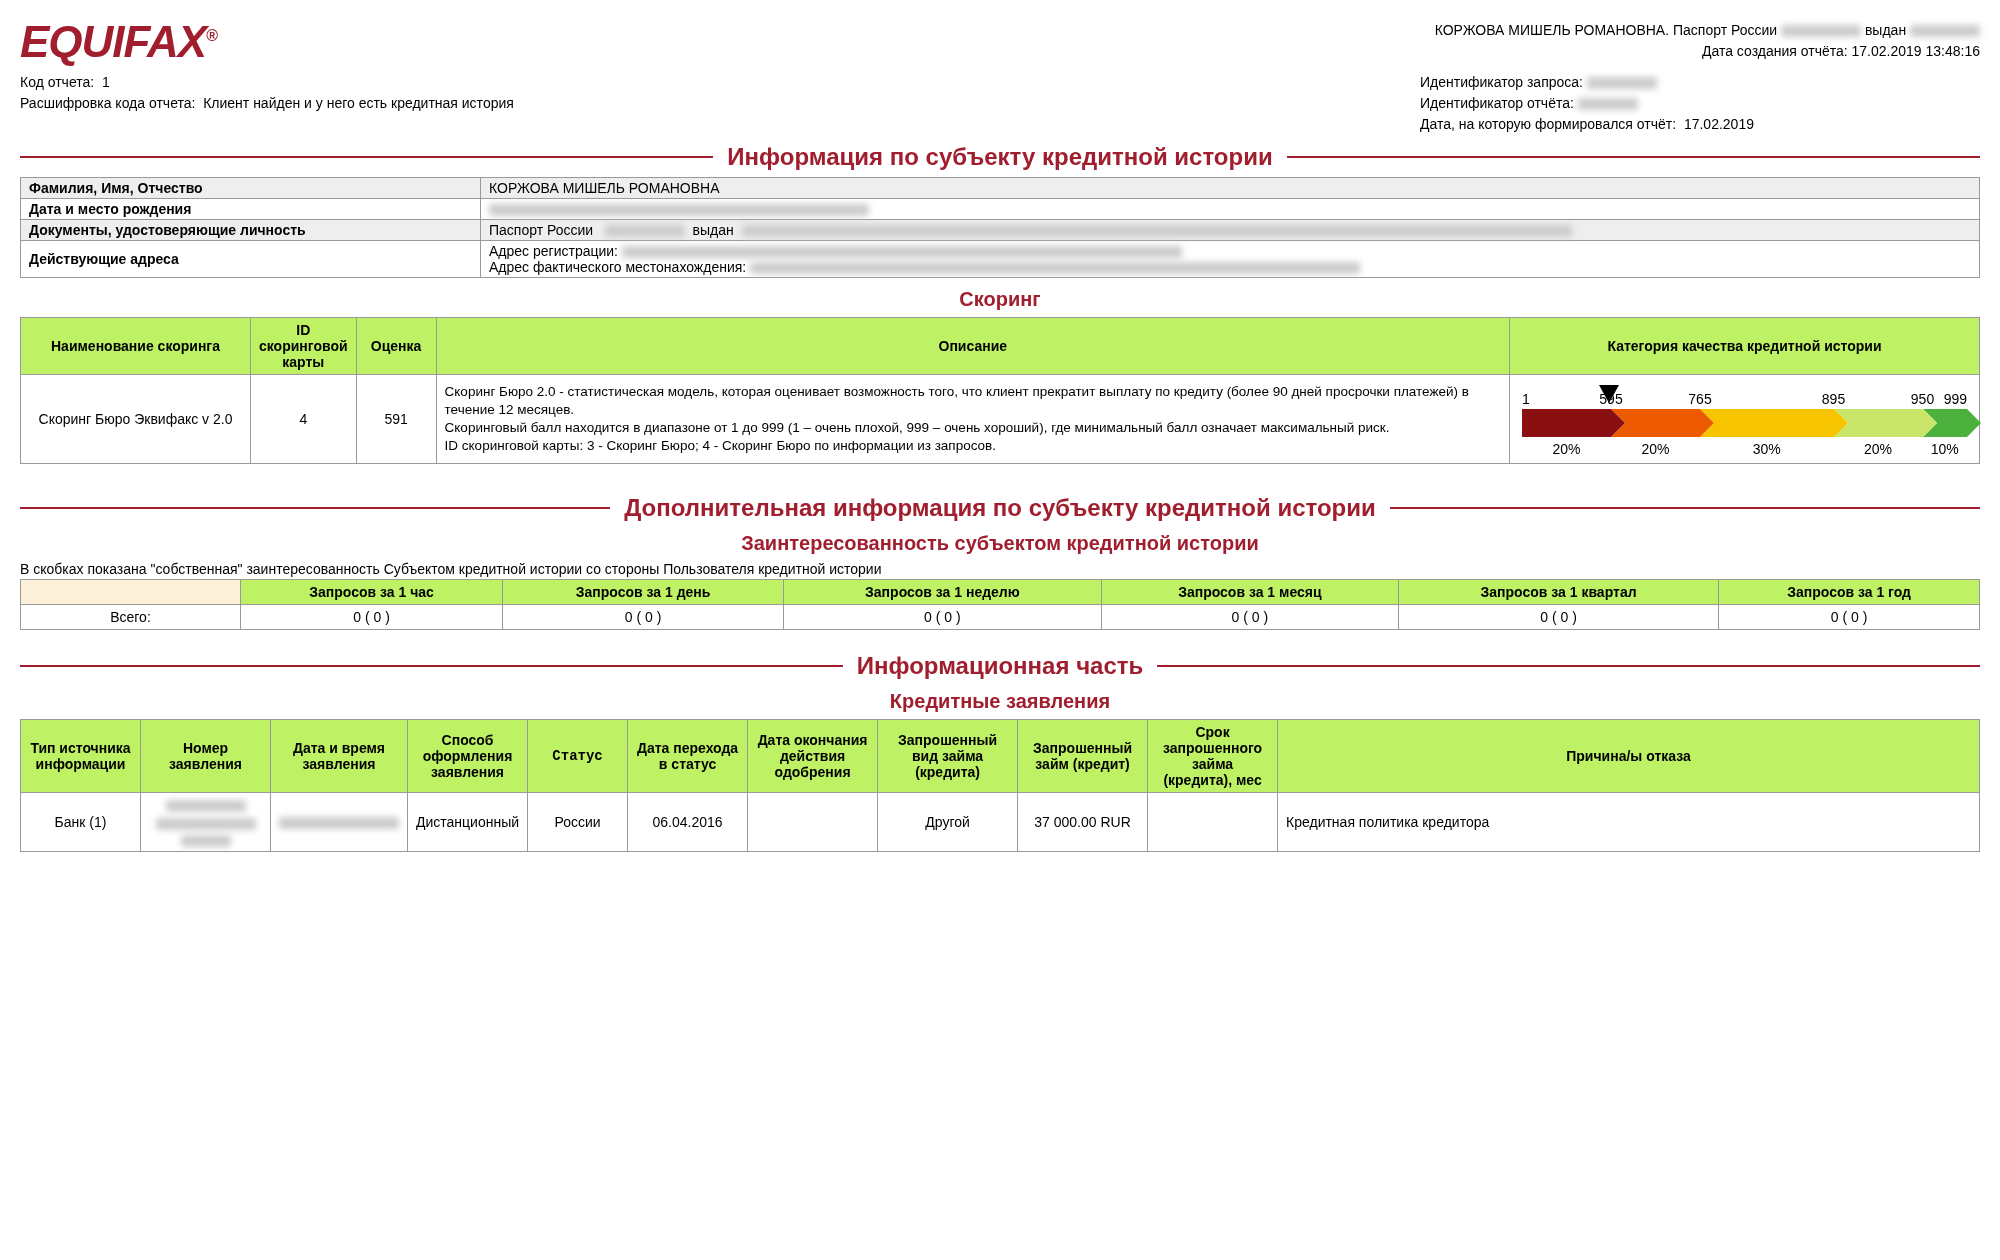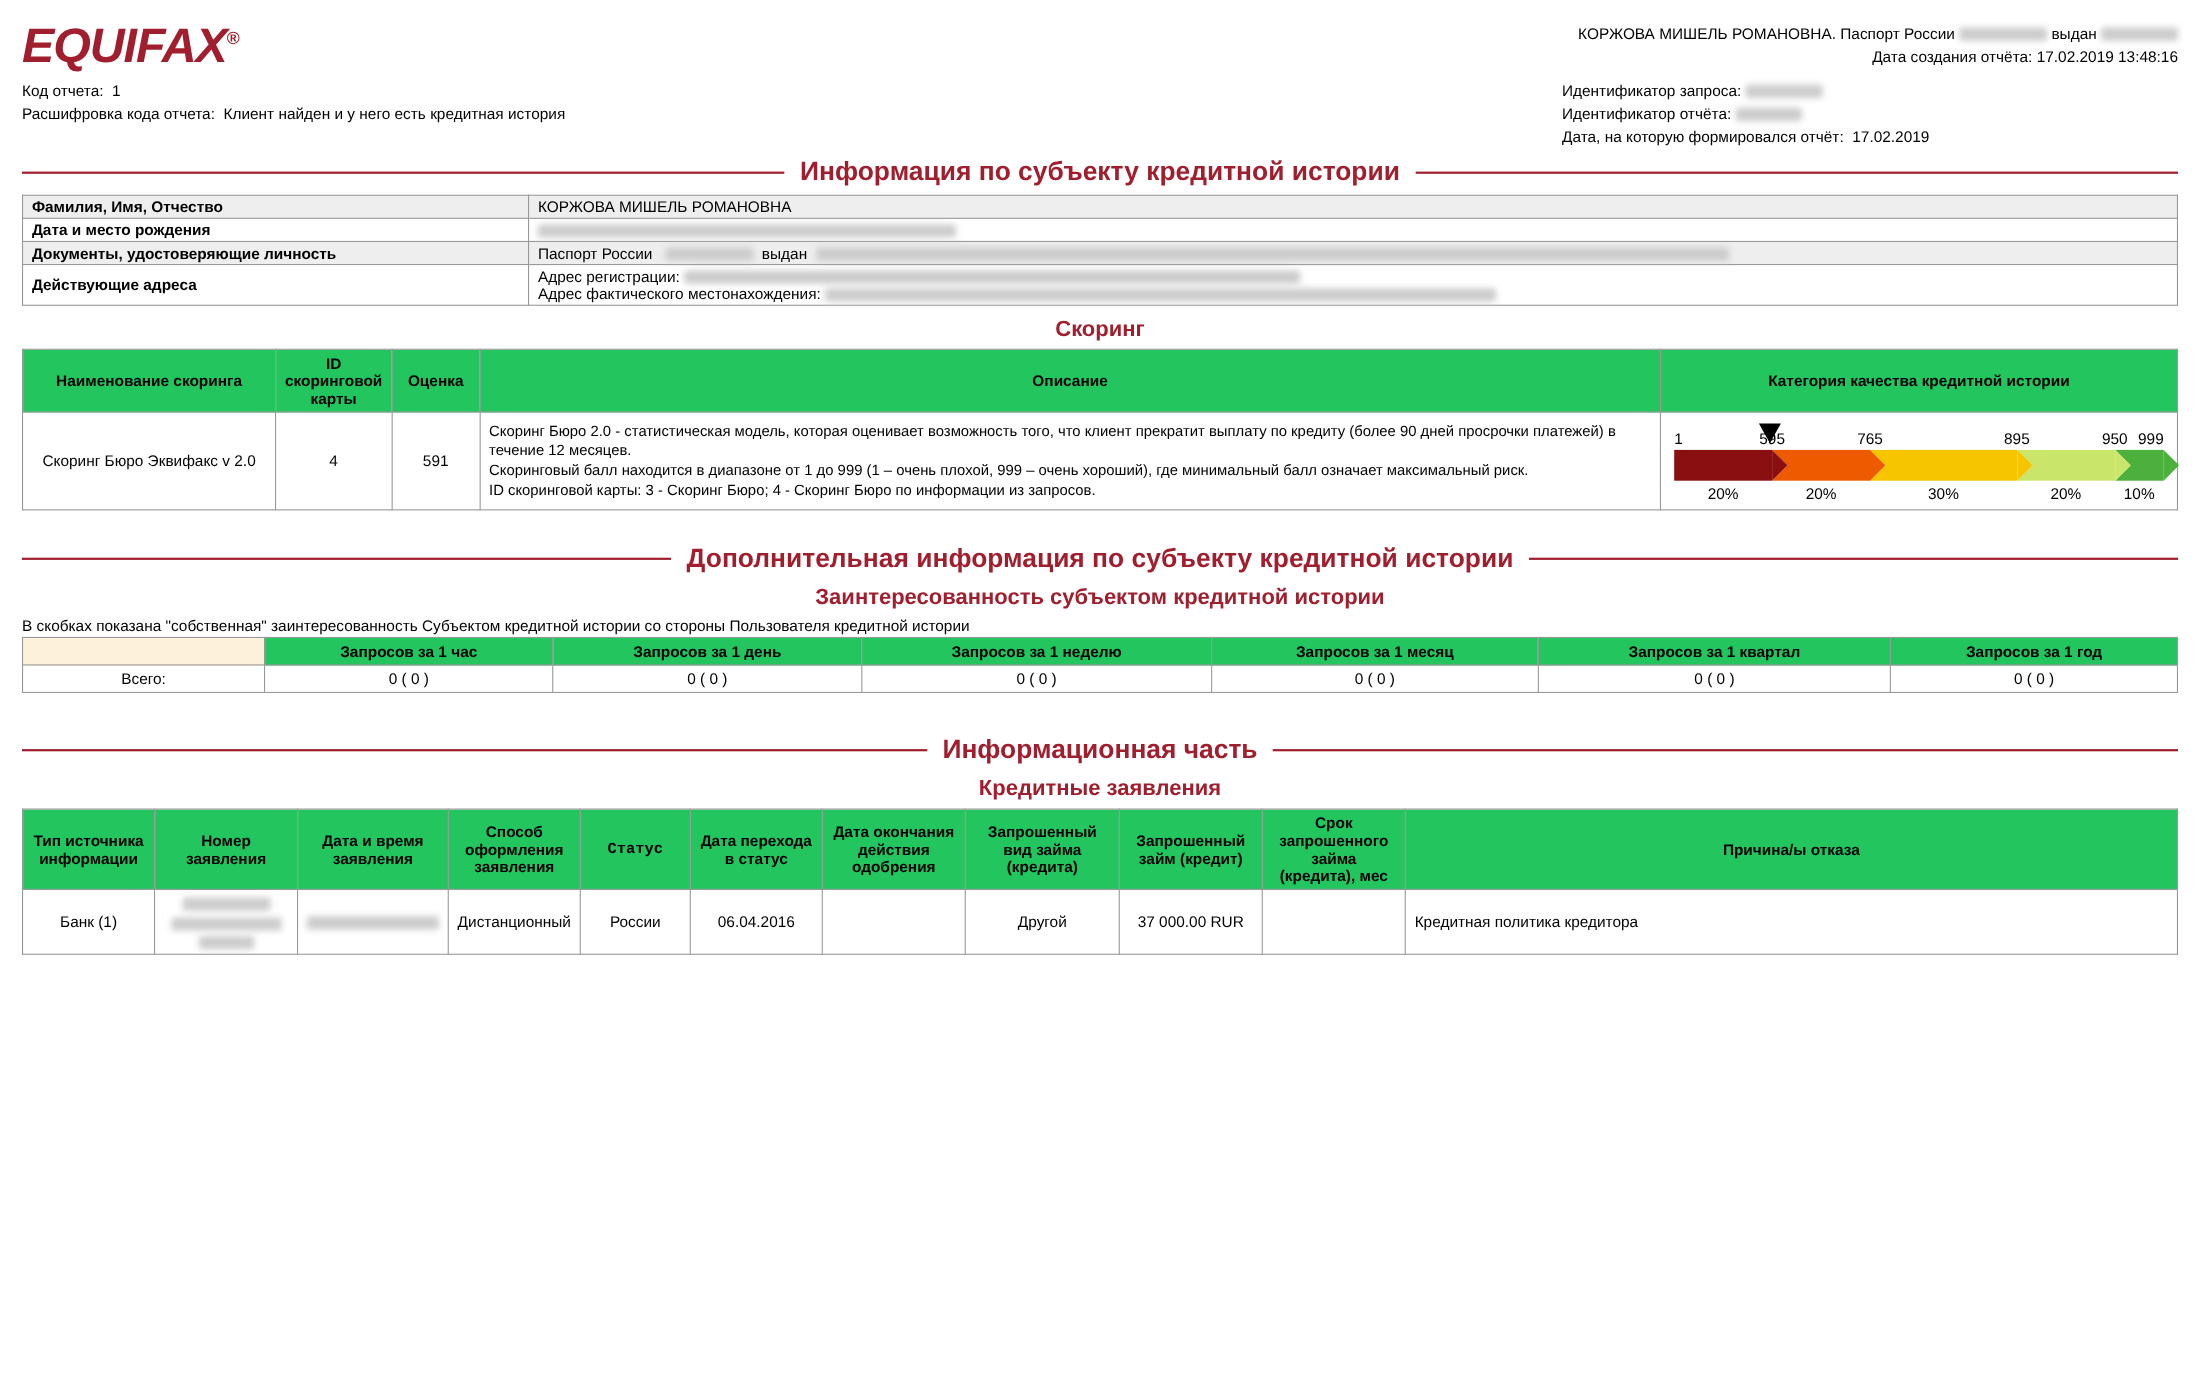--- a/index.html
+++ b/index.html
@@ -57,21 +57,21 @@
   table {
     border-collapse: collapse;
     width: 100%;
   }
   table.grid th, table.grid td {
     border: 1px solid #999;
     padding: 4px 8px;
     vertical-align: middle;
   }
   table.grid th {
-    background: #22c55e;
+    background: #bef264;
     font-weight: 700;
     text-align: center;
   }
   table.info td { border:1px solid #999; padding:2px 8px; font-size:14px;}
   table.info tr:nth-child(odd) td { background:#eeeeee; }
   table.info tr:nth-child(even) td { background:#ffffff; }
   table.info td.lbl { font-weight:700; width:460px;}
   .blur {
     display:inline-block;
     background: #ccc;
@@ -294,21 +294,21 @@
         <td class="center">0 ( 0 )</td>
         <td class="center">0 ( 0 )</td>
         <td class="center">0 ( 0 )</td>
         <td class="center">0 ( 0 )</td>
         <td class="center">0 ( 0 )</td>
         <td class="center">0 ( 0 )</td>
       </tr>
 </tbody>
   </table>
 
-<div class="section-rule" style="margin-top:38px">
+<div class="section-rule" style="margin-top:22px">
   <div class="line"></div>
   <div class="title">Информационная часть</div>
   <div class="line"></div>
 </div>
 
 <div class="sub-title">Кредитные заявления</div>
 <table class="grid">
   <tbody>
       <tr id="apps-head">
         <th style="width: 120px;">Тип источника информации</th>

